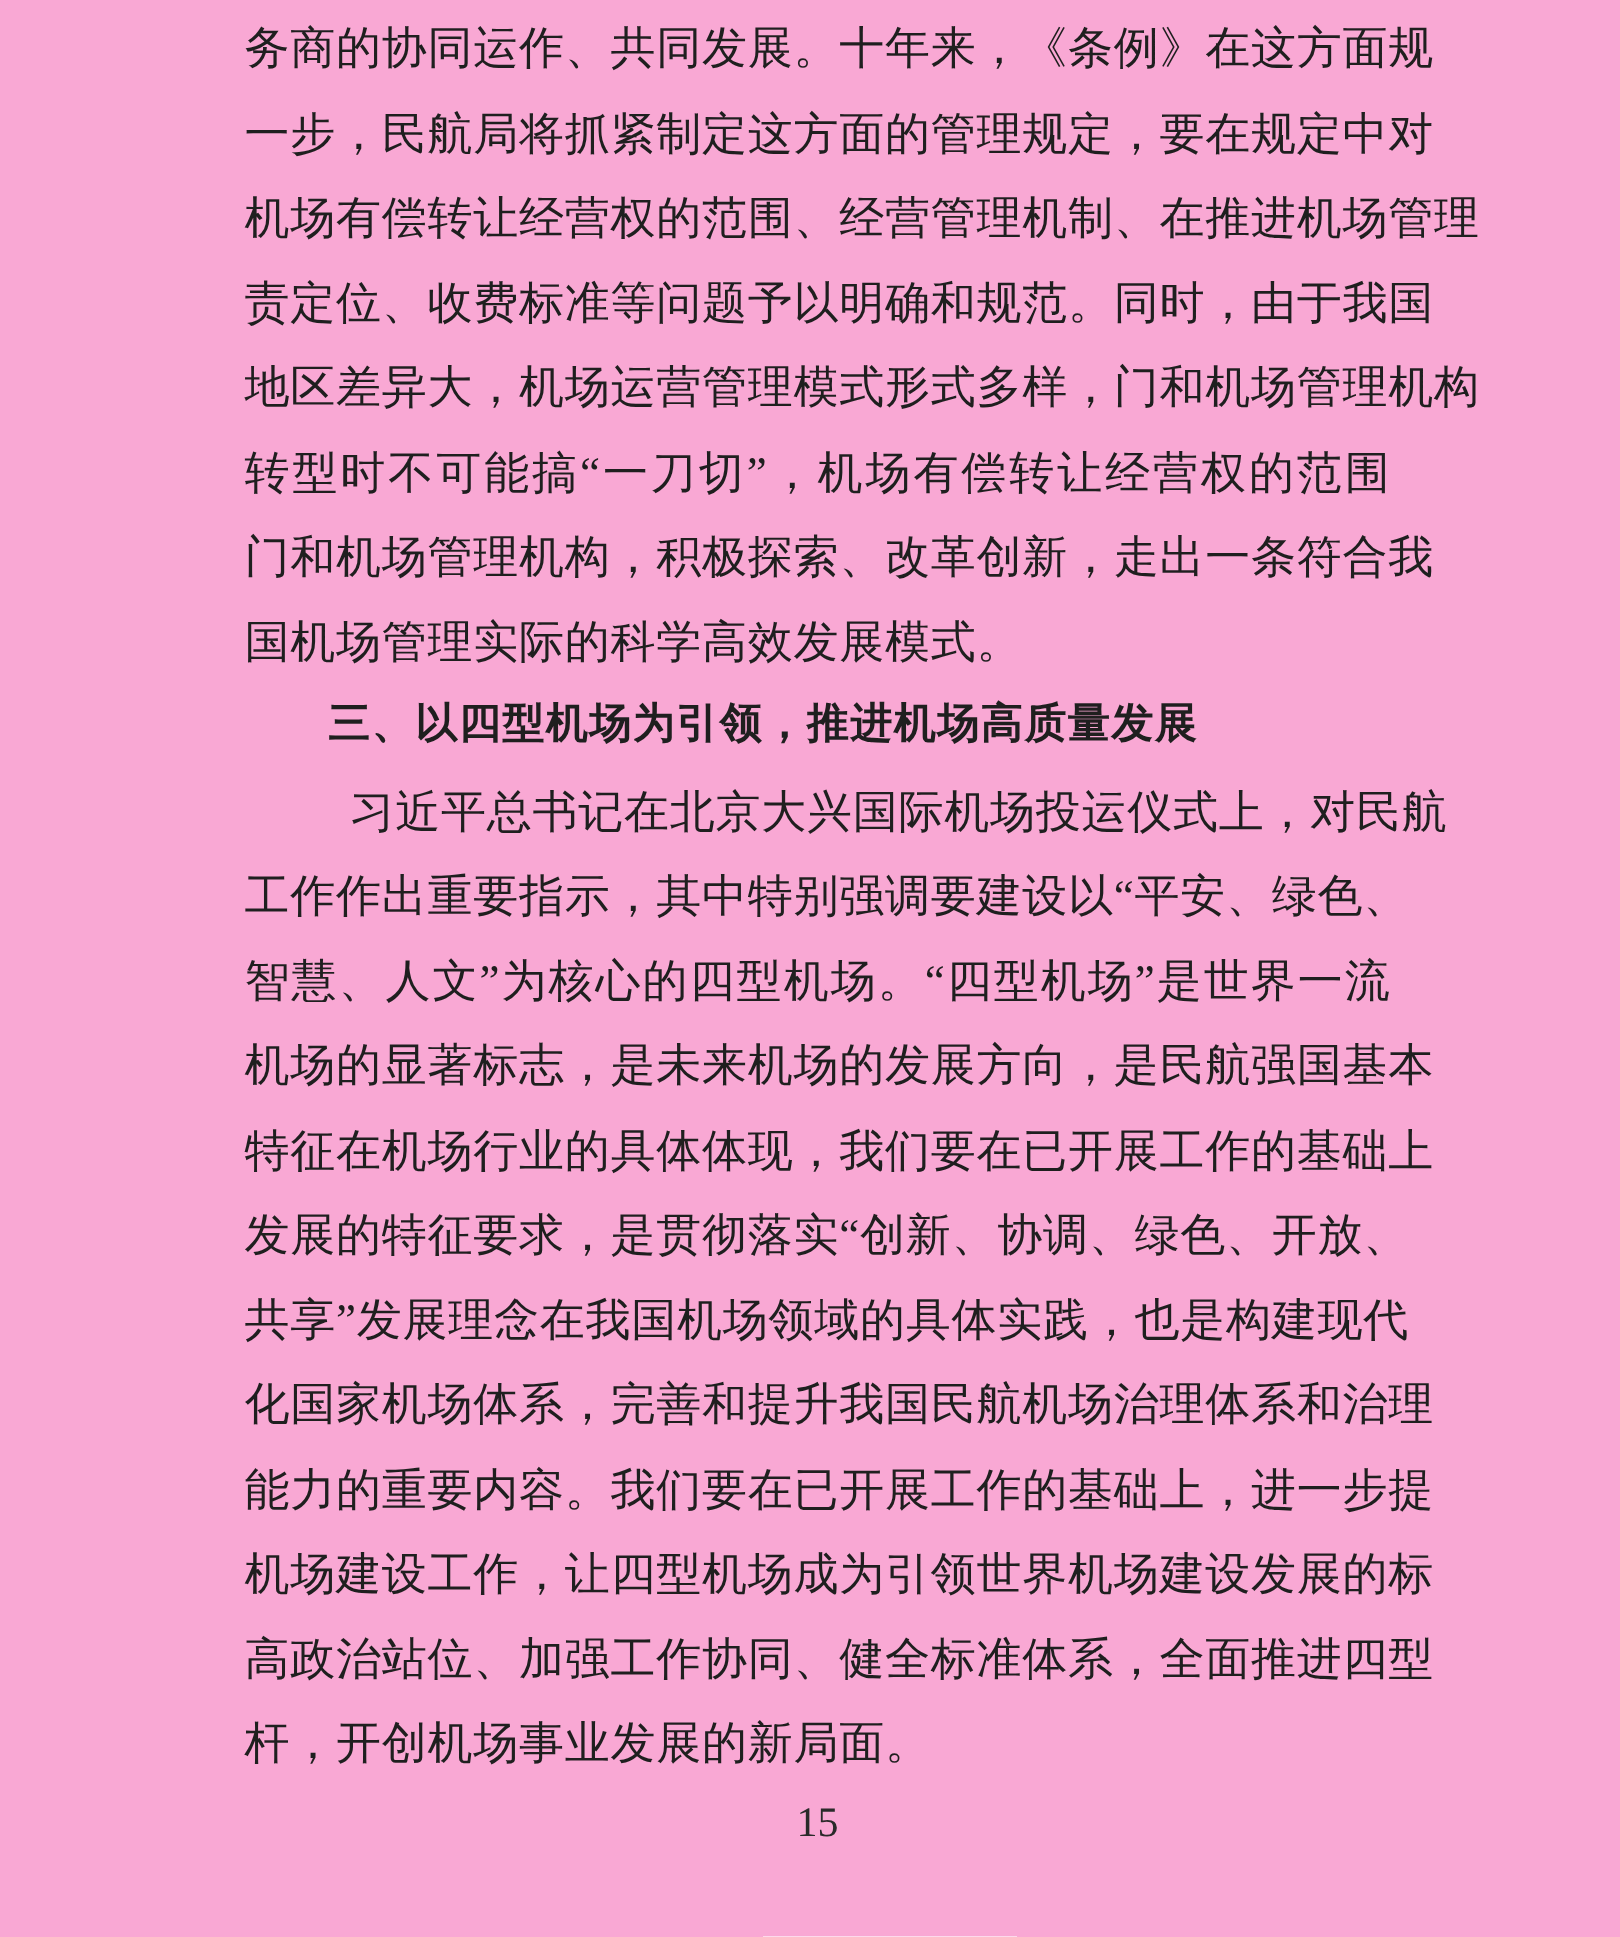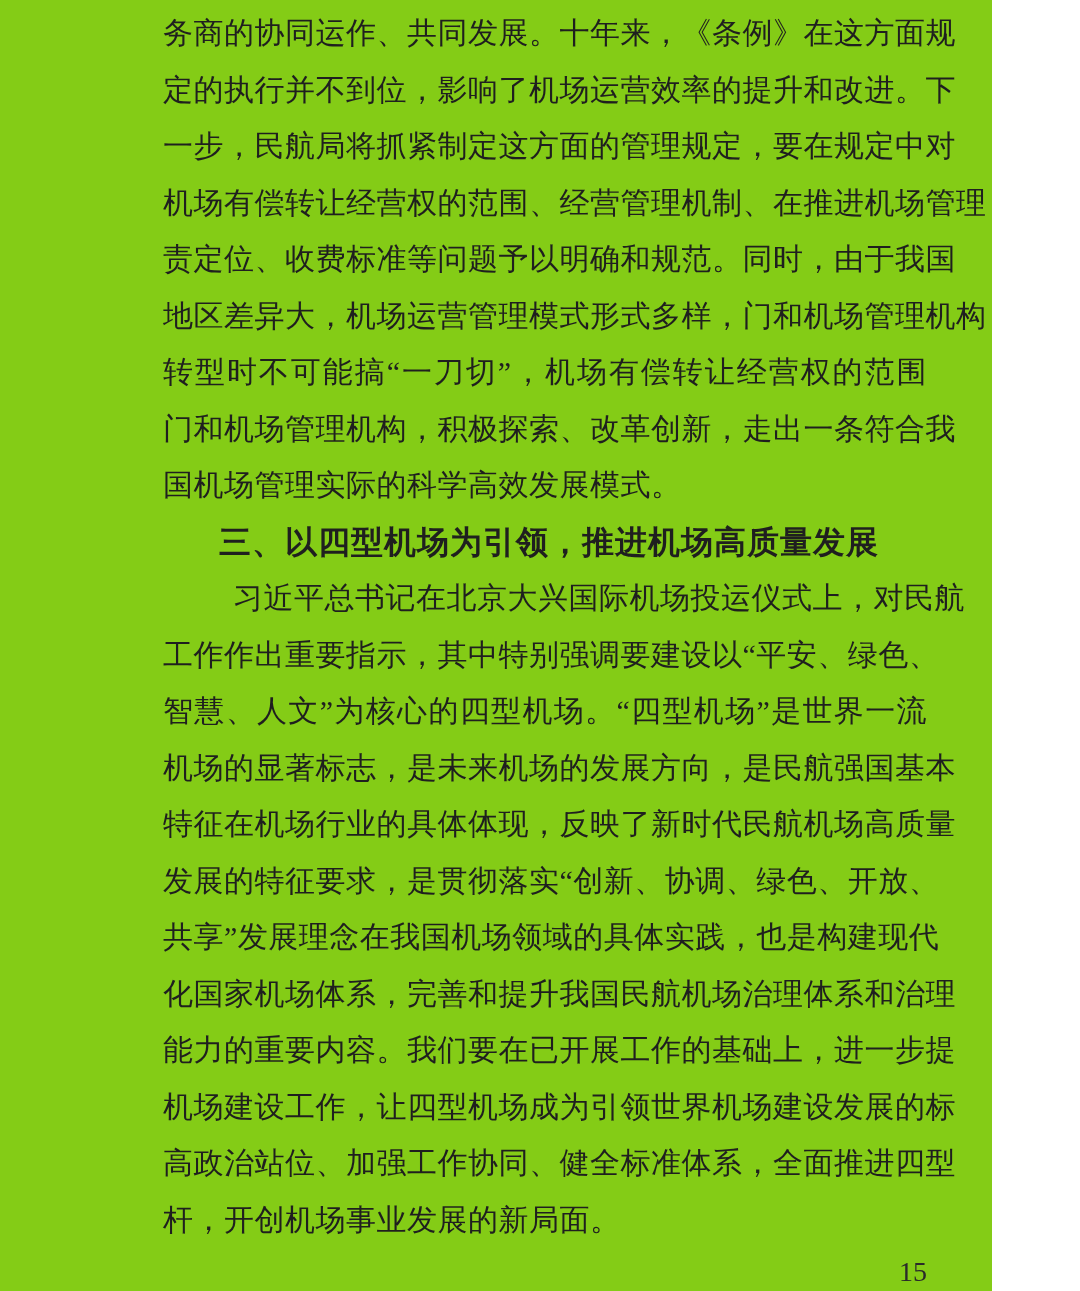--- a/index.html
+++ b/index.html
@@ -2,23 +2,23 @@
 <html><head>
 <meta charset="utf-8">
 <style>
   html, body {
     margin: 0;
     padding: 0;
     background: #ffffff;
   }
   .page {
     position: relative;
-    width: 992px;
+    width: 1080px;
     height: 1291px;
-    background: #84cc16;
+    background: #f9a8d4;
     overflow: hidden;
     font-family: "Liberation Serif", "DejaVu Serif", serif;
     color: #1f1f1f;
   }
   .text-block {
     position: absolute;
     left: 163px;
     top: 5px;
     width: 764px;
   }
@@ -34,61 +34,60 @@
   }
   .line.para-end {
     text-align: right;
     text-align-last: left;
   }
   .line.first-indent {
     padding-left: 70px;
     width: 694px;
   }
   .line.heading {
-    font-family: Liberation Sans, sans-serif;
+    font-family: Liberation Mono, monospace;
     font-weight: bold;
-    font-size: 32px;
+    font-size: 28px;
     padding-left: 56px;
     width: 708px;
     text-align: center;
     text-align-last: left;
     letter-spacing: 1px;
   }
   .page-number {
     margin-top: 8px;
     height: 32px;
     line-height: 32px;
-    text-align: right;
+    text-align: center;
     font-size: 28px;
     color: #2a2a2a;
   }
 </style>
 </head>
 <body>
 
 <div class="page">
   <div class="text-block">
 
     <div class="line">务商的协同运作、共同发展。十年来，《条例》在这方面规</div>
-    <div class="line">定的执行并不到位，影响了机场运营效率的提升和改进。下</div>
     <div class="line">一步，民航局将抓紧制定这方面的管理规定，要在规定中对</div>
     <div class="line">机场有偿转让经营权的范围、经营管理机制、在推进机场管理</div>
     <div class="line">责定位、收费标准等问题予以明确和规范。同时，由于我国</div>
     <div class="line">地区差异大，机场运营管理模式形式多样，门和机场管理机构</div>
     <div class="line">转型时不可能搞“一刀切”，机场有偿转让经营权的范围</div>
     <div class="line">门和机场管理机构，积极探索、改革创新，走出一条符合我</div>
     <div class="line para-end">国机场管理实际的科学高效发展模式。</div>
 
     <div class="line heading">三、以四型机场为引领，推进机场高质量发展</div>
 
     <div class="line first-indent">习近平总书记在北京大兴国际机场投运仪式上，对民航</div>
     <div class="line">工作作出重要指示，其中特别强调要建设以“平安、绿色、</div>
     <div class="line">智慧、人文”为核心的四型机场。“四型机场”是世界一流</div>
     <div class="line">机场的显著标志，是未来机场的发展方向，是民航强国基本</div>
-    <div class="line">特征在机场行业的具体体现，反映了新时代民航机场高质量</div>
+    <div class="line">特征在机场行业的具体体现，我们要在已开展工作的基础上</div>
     <div class="line">发展的特征要求，是贯彻落实“创新、协调、绿色、开放、</div>
     <div class="line">共享”发展理念在我国机场领域的具体实践，也是构建现代</div>
     <div class="line">化国家机场体系，完善和提升我国民航机场治理体系和治理</div>
     <div class="line">能力的重要内容。我们要在已开展工作的基础上，进一步提</div>
     <div class="line">机场建设工作，让四型机场成为引领世界机场建设发展的标</div>
     <div class="line">高政治站位、加强工作协同、健全标准体系，全面推进四型</div>
     <div class="line para-end">杆，开创机场事业发展的新局面。</div>
 
     <div class="page-number">15</div>
   </div>

